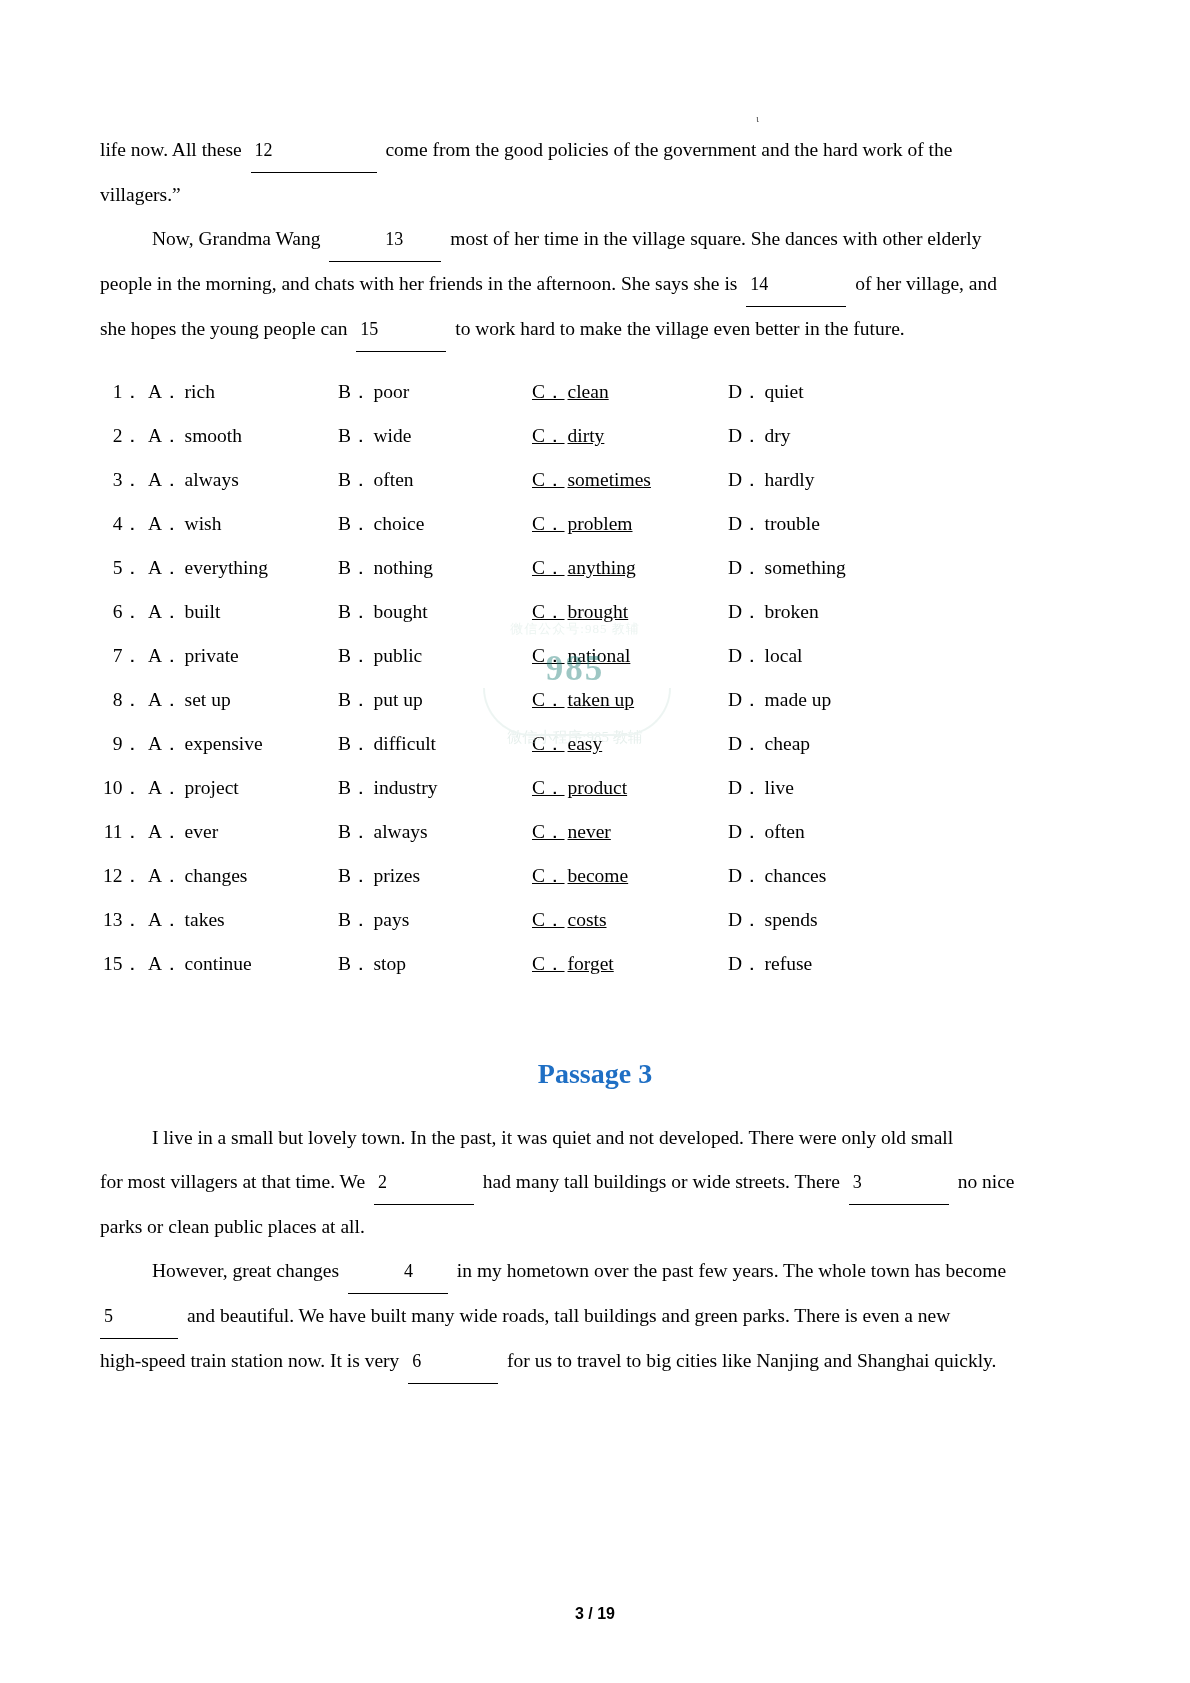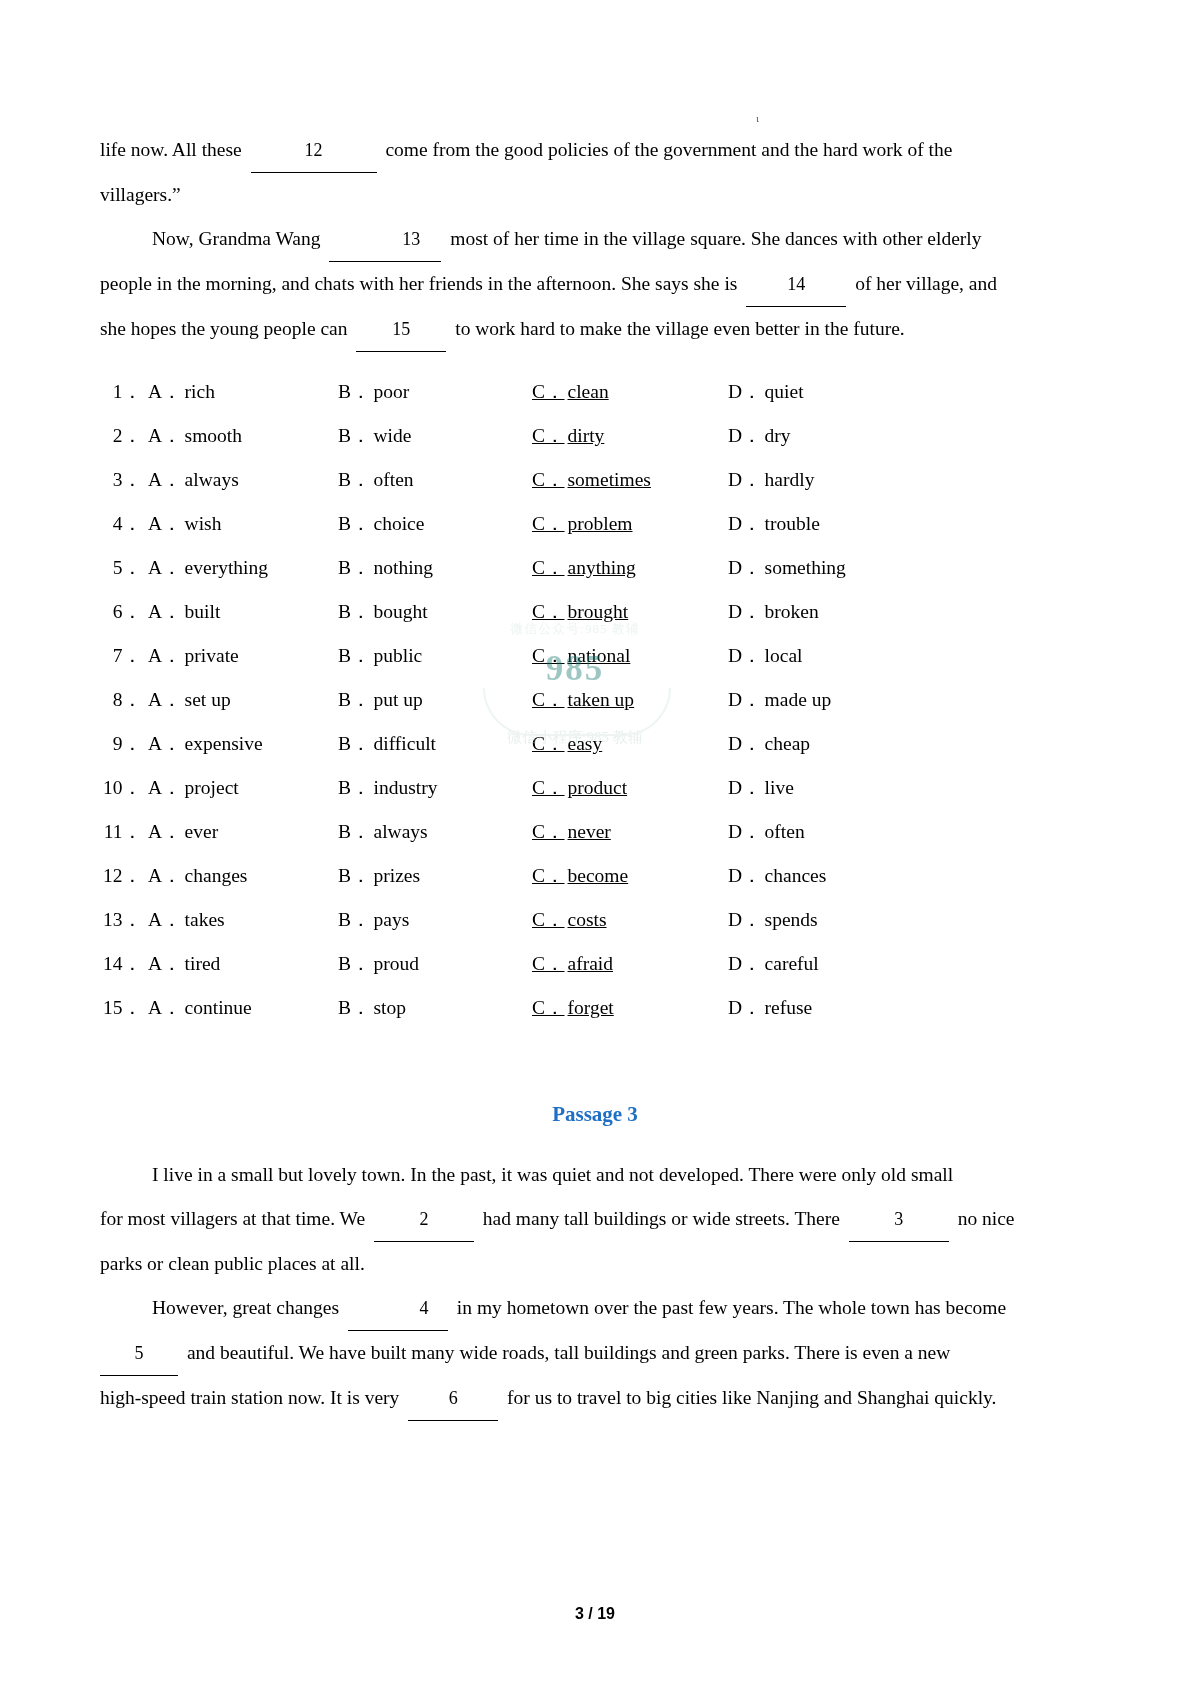--- a/index.html
+++ b/index.html
@@ -31,21 +31,20 @@
     text-align: justify;
     text-justify: inter-word;
     margin: 0 0 0 0;
   }
   .para.indent {
     text-indent: 52px;
   }
   .blank {
     display: inline-block;
     border-bottom: 1px solid #000;
-    text-align: center;
     vertical-align: baseline;
     padding: 0 4px 0 4px;
     margin: 0 4px;
     font-size: 18px;
   }
   .blank.w120 { width: 118px; }
   .blank.w105 { width: 104px; }
   .blank.w95  { width: 92px; }
   .blank.w85  { width: 82px; }
   .blank.lead { width: 70px; margin-left: 0; }
@@ -71,21 +70,21 @@
   .opt-a { width: 190px; }
   .opt-b { width: 194px; }
   .opt-c { width: 196px; text-decoration: underline; }
   .opt-d { width: 190px; }
   .opt .letter { margin-right: 3px; }
 
   .passage-title {
     text-align: center;
     color: #1f6fc4;
     font-weight: bold;
-    font-size: 21px;
+    font-size: 28px;
     margin-top: 64px;
     margin-bottom: 26px;
     font-family: "Liberation Serif", serif;
   }
 
   .footer {
     position: absolute;
     bottom: 60px;
     left: 0;
     width: 100%;
@@ -284,27 +283,20 @@
       </div>
 
       <div class="opt-row">
         <span class="opt-num">13．</span>
         <span class="opt opt-a"><span class="letter">A．</span><span>takes</span></span>
         <span class="opt opt-b"><span class="letter">B．</span><span>pays</span></span>
         <span class="opt opt-c"><span class="letter">C．</span><span>costs</span></span>
         <span class="opt opt-d"><span class="letter">D．</span><span>spends</span></span>
       </div>
 
-      <div class="opt-row">
-        <span class="opt-num">14．</span>
-        <span class="opt opt-a"><span class="letter">A．</span><span>tired</span></span>
-        <span class="opt opt-b"><span class="letter">B．</span><span>proud</span></span>
-        <span class="opt opt-c"><span class="letter">C．</span><span>afraid</span></span>
-        <span class="opt opt-d"><span class="letter">D．</span><span>careful</span></span>
-      </div>
 
       <div class="opt-row">
         <span class="opt-num">15．</span>
         <span class="opt opt-a"><span class="letter">A．</span><span>continue</span></span>
         <span class="opt opt-b"><span class="letter">B．</span><span>stop</span></span>
         <span class="opt opt-c"><span class="letter">C．</span><span>forget</span></span>
         <span class="opt opt-d"><span class="letter">D．</span><span>refuse</span></span>
       </div>
 
     </div>

